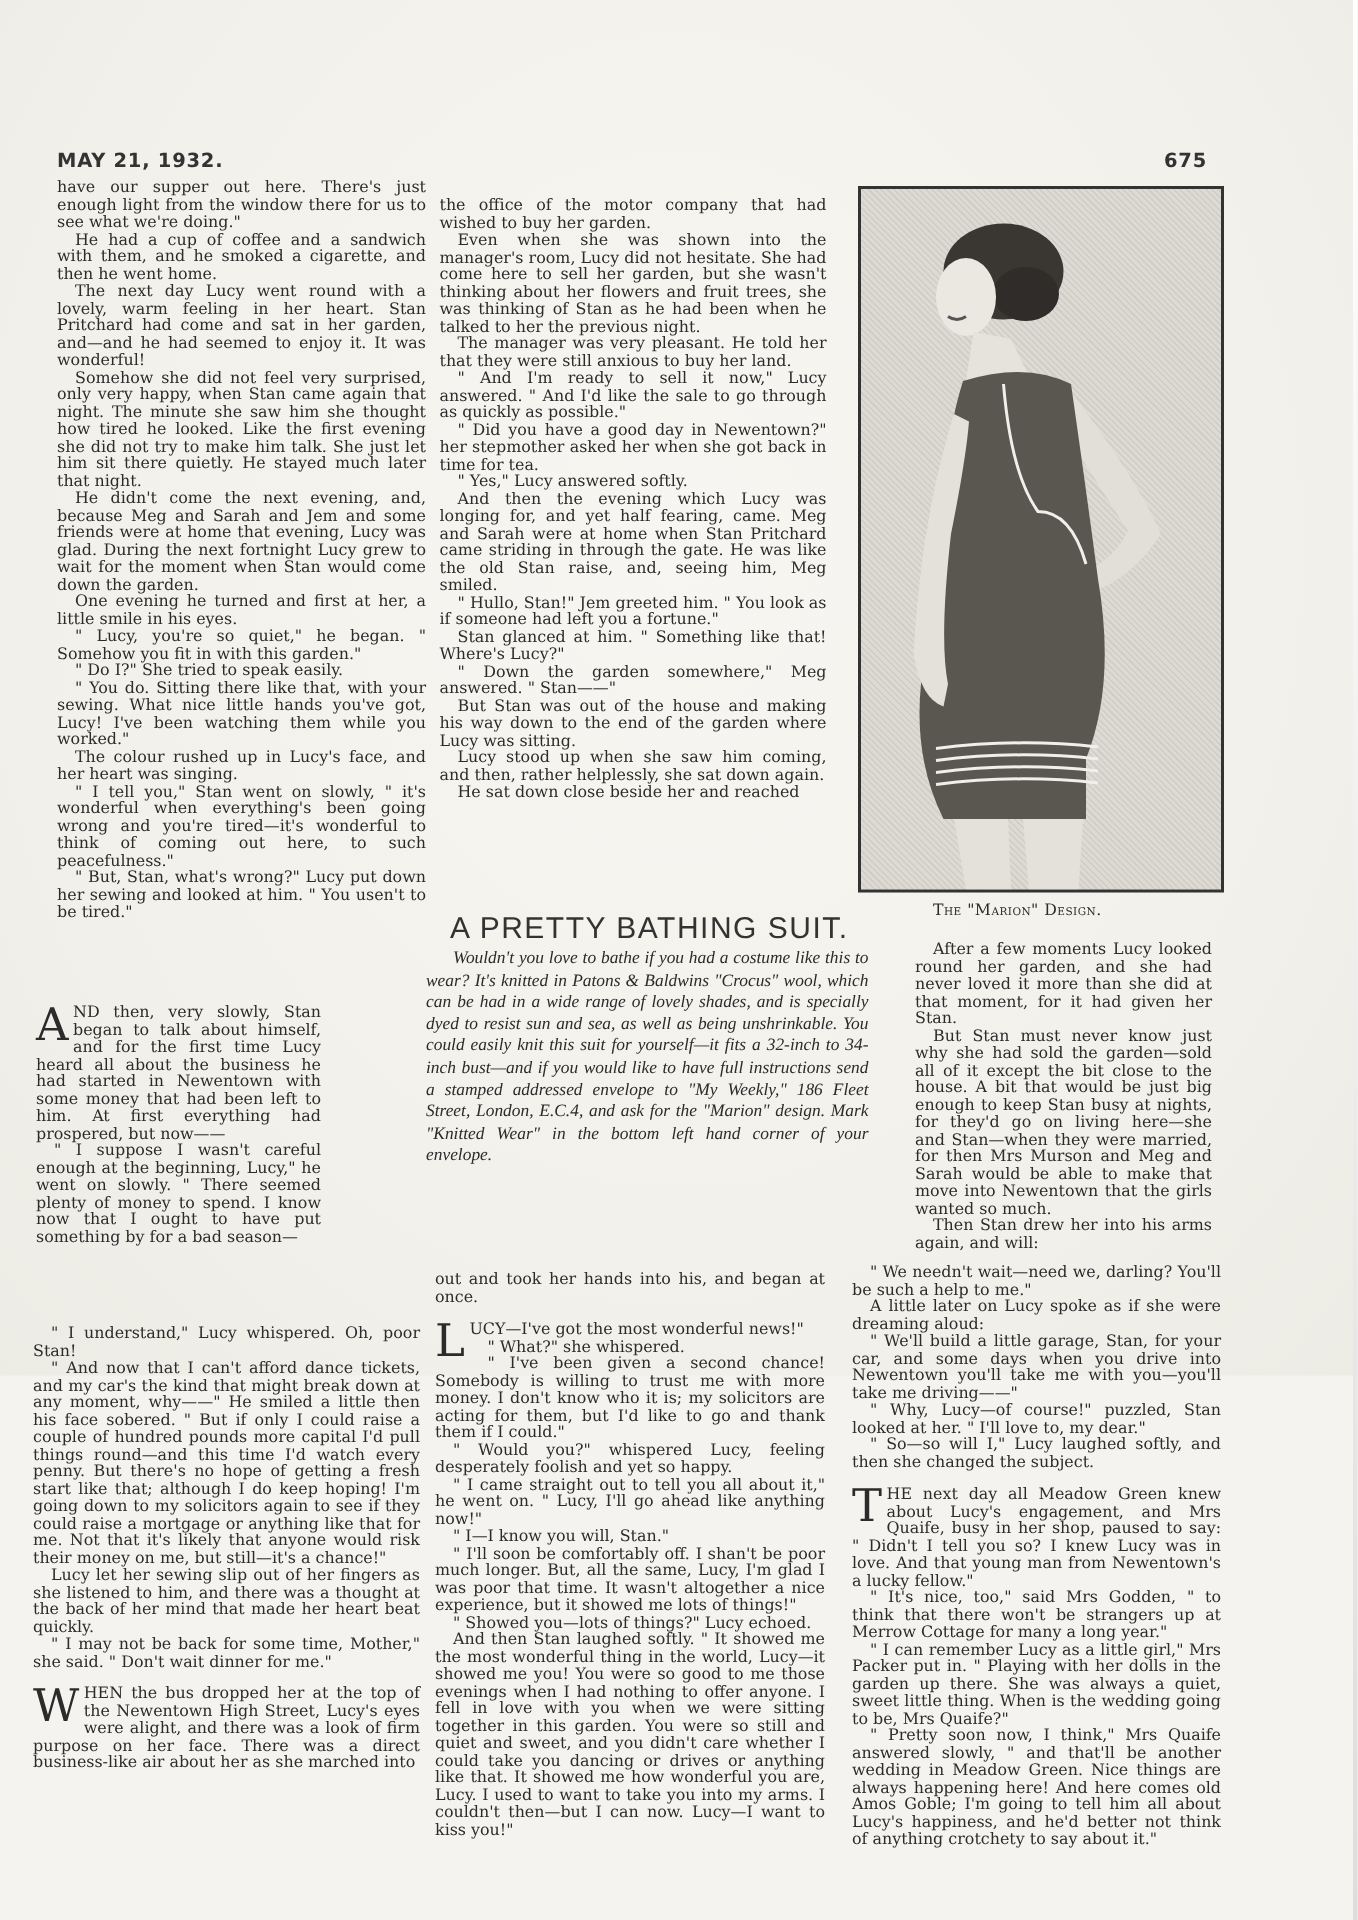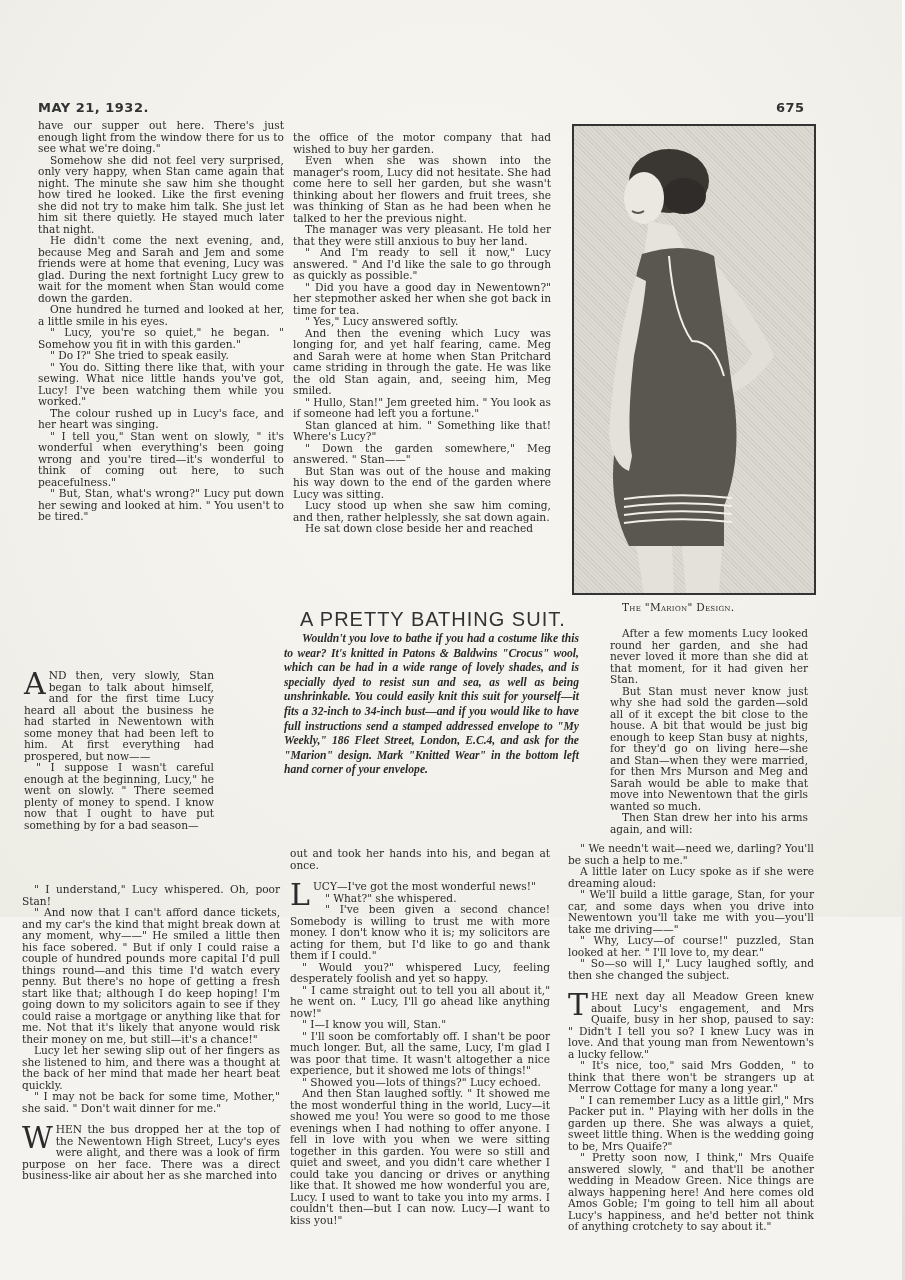--- a/index.html
+++ b/index.html
@@ -19,41 +19,43 @@
   .c1a{left:38px;top:120px;width:246px;}
   .c1b{left:24px;top:670px;width:190px;}
   .c1c{left:22px;top:884px;width:258px;}
   .c2a{left:293px;top:132px;width:258px;}
   .c2b{left:290px;top:848px;width:260px;}
   .c3a{left:610px;top:628px;width:198px;}
   .c3b{left:568px;top:843px;width:246px;}
   .ad-title{position:absolute;left:300px;top:608px;width:270px;font-family:"Liberation Sans","DejaVu Sans",sans-serif;
             font-size:20px;letter-spacing:1px;color:#333;}
   .ad-body{position:absolute;left:284px;top:632px;width:295px;font-style:italic;font-size:11.6px;line-height:14.6px;
-           text-align:justify;text-indent:18px;font-family:"Liberation Serif","DejaVu Serif",serif;font-weight:bold;}
+           text-align:justify;text-indent:18px;font-family:"Liberation Serif","DejaVu Serif",serif;}
   .photo{position:absolute;left:572px;top:124px;width:240px;height:467px;border:2px solid #333;
          background:repeating-linear-gradient(45deg,#cfcdc6 0 1px,#dcdad3 1px 3px);overflow:hidden;}
   .photo svg{position:absolute;left:0;top:0;}
   .caption{position:absolute;left:622px;top:601px;font-size:10.5px;font-variant:small-caps;letter-spacing:0.3px;
            font-family:"DejaVu Serif",serif;}
   .edge{position:absolute;right:0;top:0;width:3px;height:1280px;background:linear-gradient(#fff,#ddd);}
 </style>
 </head>
 <body>
 
 <div class="page">
 
   <div class="hdr date">MAY 21, 1932.</div>
   <div class="hdr pg">675</div>
 
   <div class="col c1a">
     <p class="noind">have our supper out here. There's just enough light from the window there for us to see what we're doing."</p>
+    <p>He had a cup of coffee and a sandwich with them, and he smoked a cigarette, and then he went home.</p>
+    <p>The next day Lucy went round with a lovely, warm feeling in her heart. Stan Pritchard had come and sat in her garden, and—and he had seemed to enjoy it. It was wonderful!</p>
     <p>Somehow she did not feel very surprised, only very happy, when Stan came again that night. The minute she saw him she thought how tired he looked. Like the first evening she did not try to make him talk. She just let him sit there quietly. He stayed much later that night.</p>
     <p>He didn't come the next evening, and, because Meg and Sarah and Jem and some friends were at home that evening, Lucy was glad. During the next fortnight Lucy grew to wait for the moment when Stan would come down the garden.</p>
-    <p>One hundred he turned and looked at her, a little smile in his eyes.</p>
+    <p>One evening he turned and first at her, a little smile in his eyes.</p>
     <p>" Lucy, you're so quiet," he began. " Somehow you fit in with this garden."</p>
     <p>" Do I?" She tried to speak easily.</p>
     <p>" You do. Sitting there like that, with your sewing. What nice little hands you've got, Lucy! I've been watching them while you worked."</p>
     <p>The colour rushed up in Lucy's face, and her heart was singing.</p>
     <p>" I tell you," Stan went on slowly, " it's wonderful when everything's been going wrong and you're tired—it's wonderful to think of coming out here, to such peacefulness."</p>
     <p>" But, Stan, what's wrong?" Lucy put down her sewing and looked at him. " You usen't to be tired."</p>
   </div>
 
   <div class="col c1b">
     <p class="noind">
@@ -72,21 +74,21 @@
     </p>
   </div>
 
   <div class="col c2a">
     <p class="noind">the office of the motor company that had wished to buy her garden.</p>
     <p>Even when she was shown into the manager's room, Lucy did not hesitate. She had come here to sell her garden, but she wasn't thinking about her flowers and fruit trees, she was thinking of Stan as he had been when he talked to her the previous night.</p>
     <p>The manager was very pleasant. He told her that they were still anxious to buy her land.</p>
     <p>" And I'm ready to sell it now," Lucy answered. " And I'd like the sale to go through as quickly as possible."</p>
     <p>" Did you have a good day in Newentown?" her stepmother asked her when she got back in time for tea.</p>
     <p>" Yes," Lucy answered softly.</p>
-    <p>And then the evening which Lucy was longing for, and yet half fearing, came. Meg and Sarah were at home when Stan Pritchard came striding in through the gate. He was like the old Stan again, and, seeing him, Meg smiled.</p>
+    <p>And then the evening which Lucy was longing for, and yet half fearing, came. Meg and Sarah were at home when Stan Pritchard came striding in through the gate. He was like the old Stan raise, and, seeing him, Meg smiled.</p>
     <p>" Hullo, Stan!" Jem greeted him. " You look as if someone had left you a fortune."</p>
     <p>Stan glanced at him. " Something like that! Where's Lucy?"</p>
     <p>" Down the garden somewhere," Meg answered. " Stan——"</p>
     <p>But Stan was out of the house and making his way down to the end of the garden where Lucy was sitting.</p>
     <p>Lucy stood up when she saw him coming, and then, rather helplessly, she sat down again.</p>
     <p>He sat down close beside her and reached</p>
   </div>
 
   <div class="ad-title">A PRETTY BATHING SUIT.</div>
   <div class="ad-body">Wouldn't you love to bathe if you had a costume like this to wear? It's knitted in Patons &amp; Baldwins "Crocus" wool, which can be had in a wide range of lovely shades, and is specially dyed to resist sun and sea, as well as being unshrinkable. You could easily knit this suit for yourself—it fits a 32-inch to 34-inch bust—and if you would like to have full instructions send a stamped addressed envelope to "My Weekly," 186 Fleet Street, London, E.C.4, and ask for the "Marion" design. Mark "Knitted Wear" in the bottom left hand corner of your envelope.</div>

